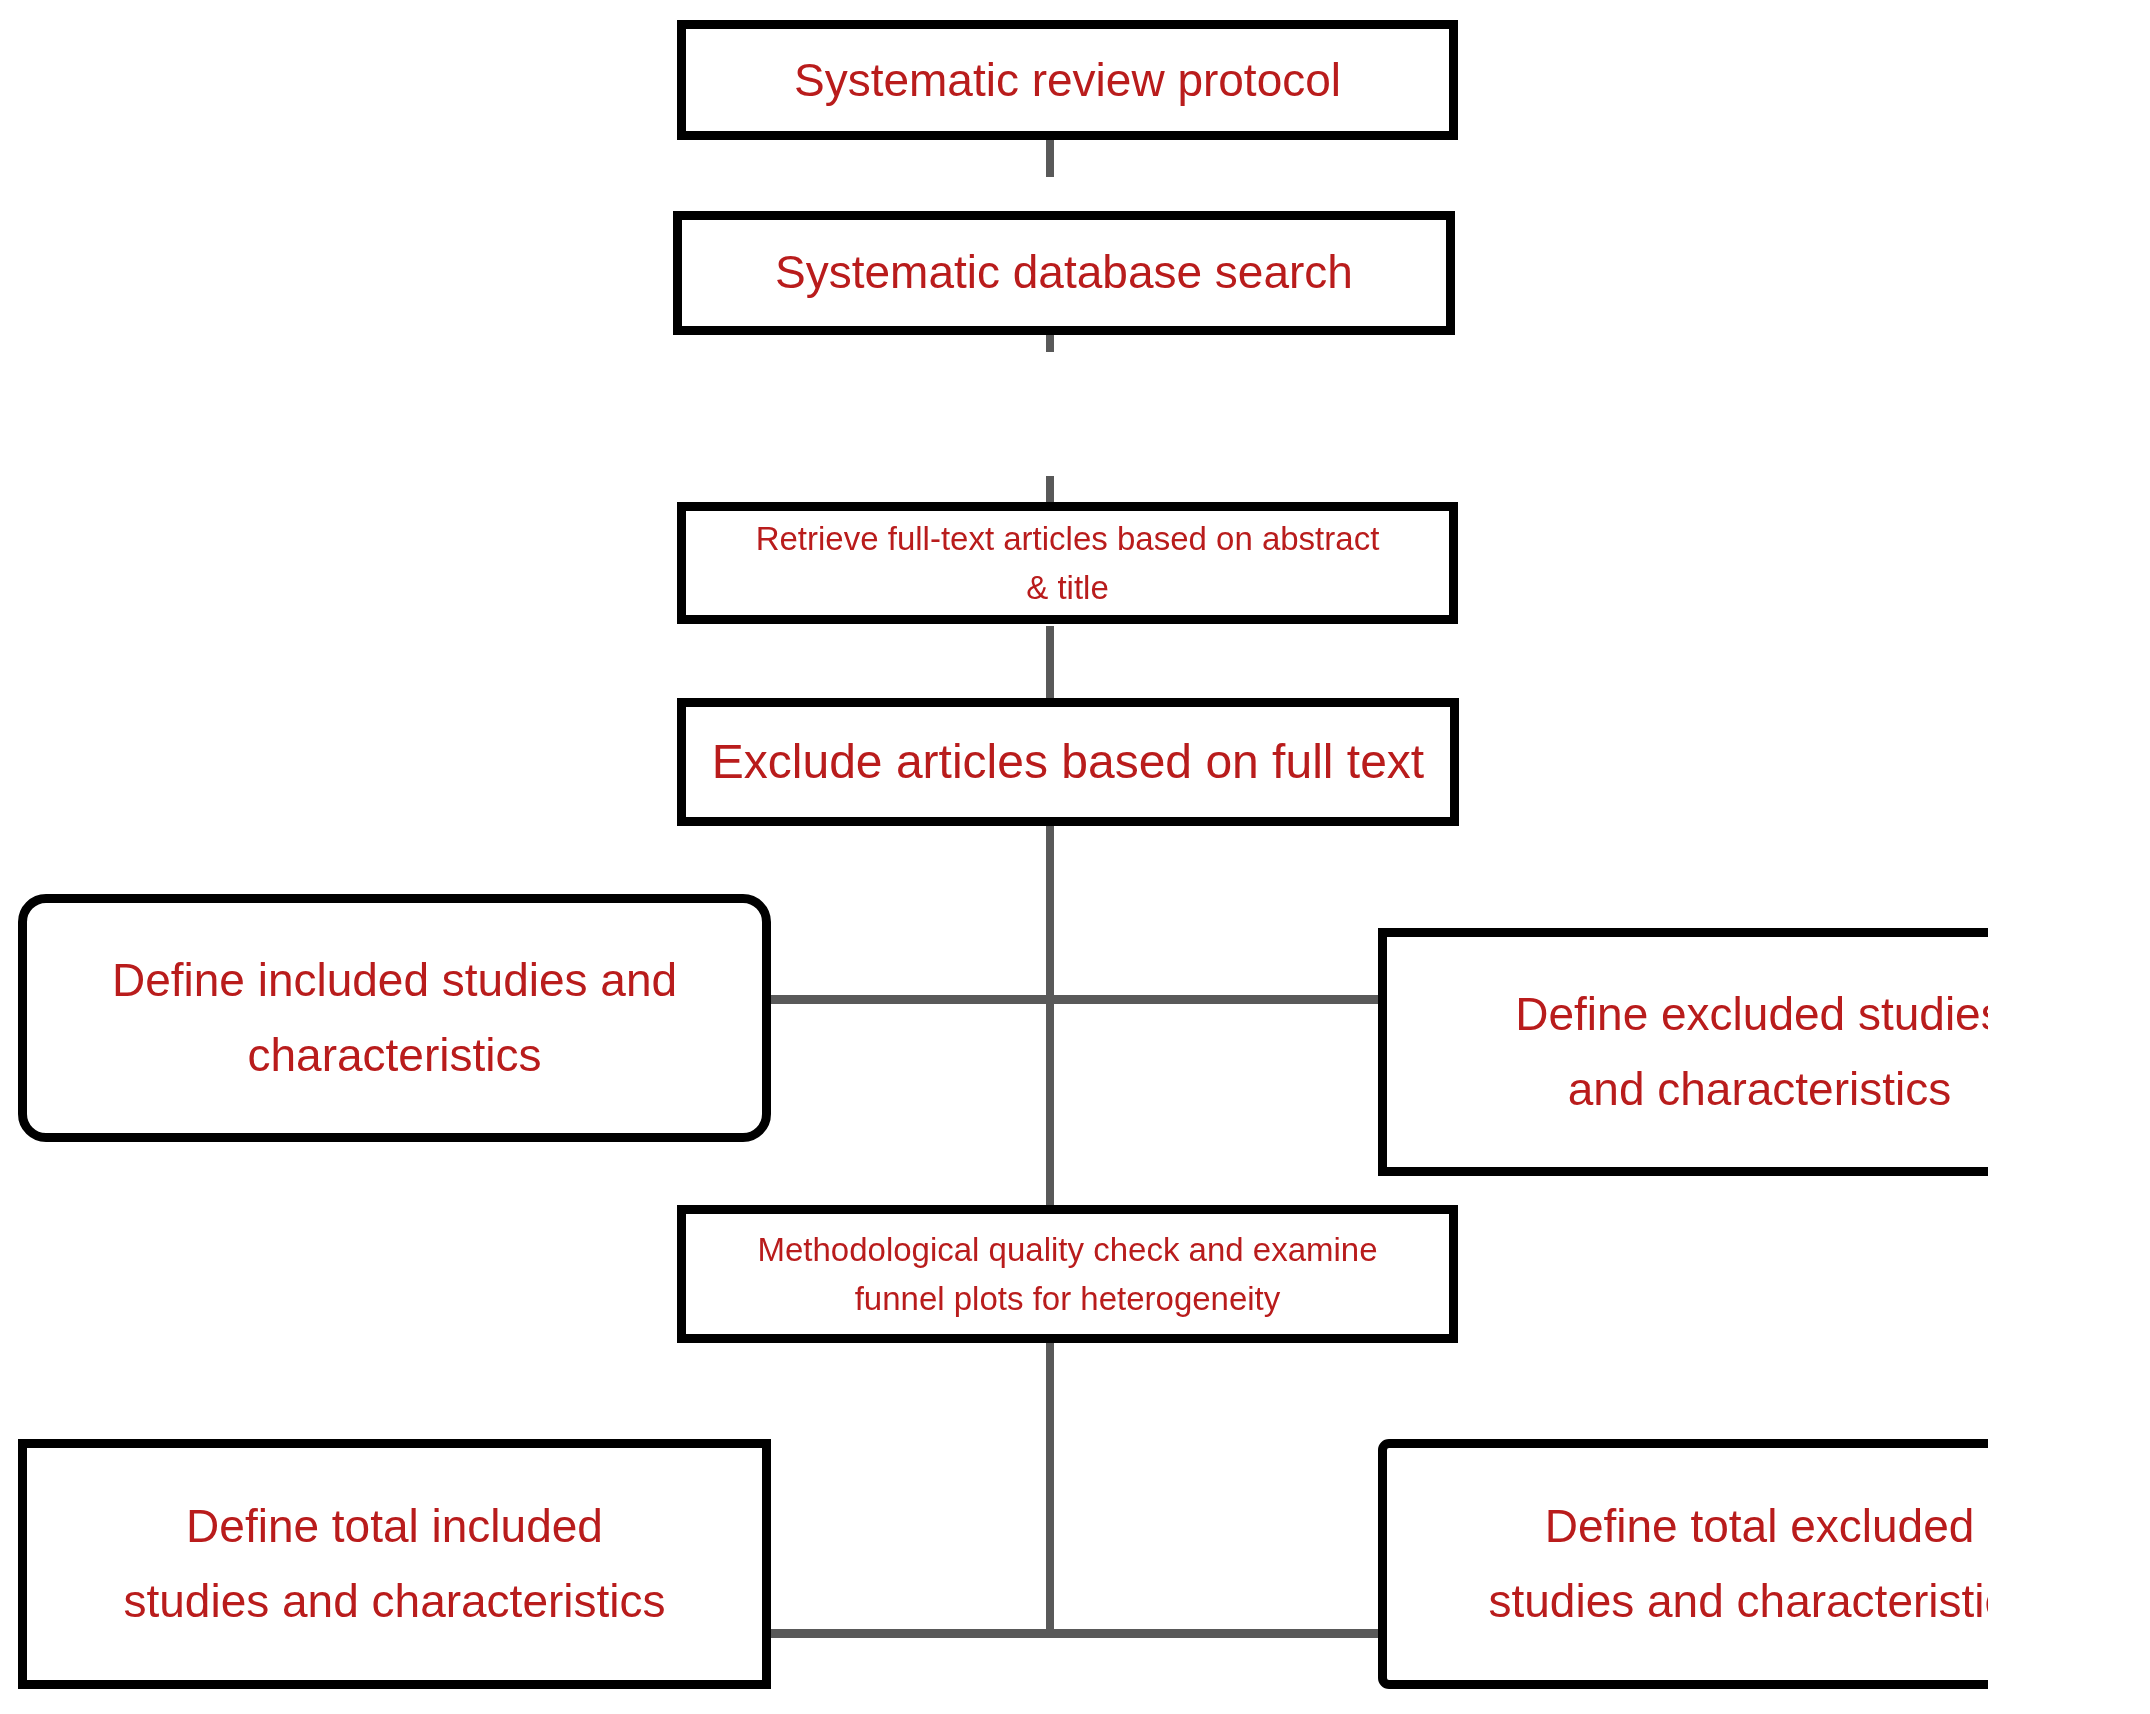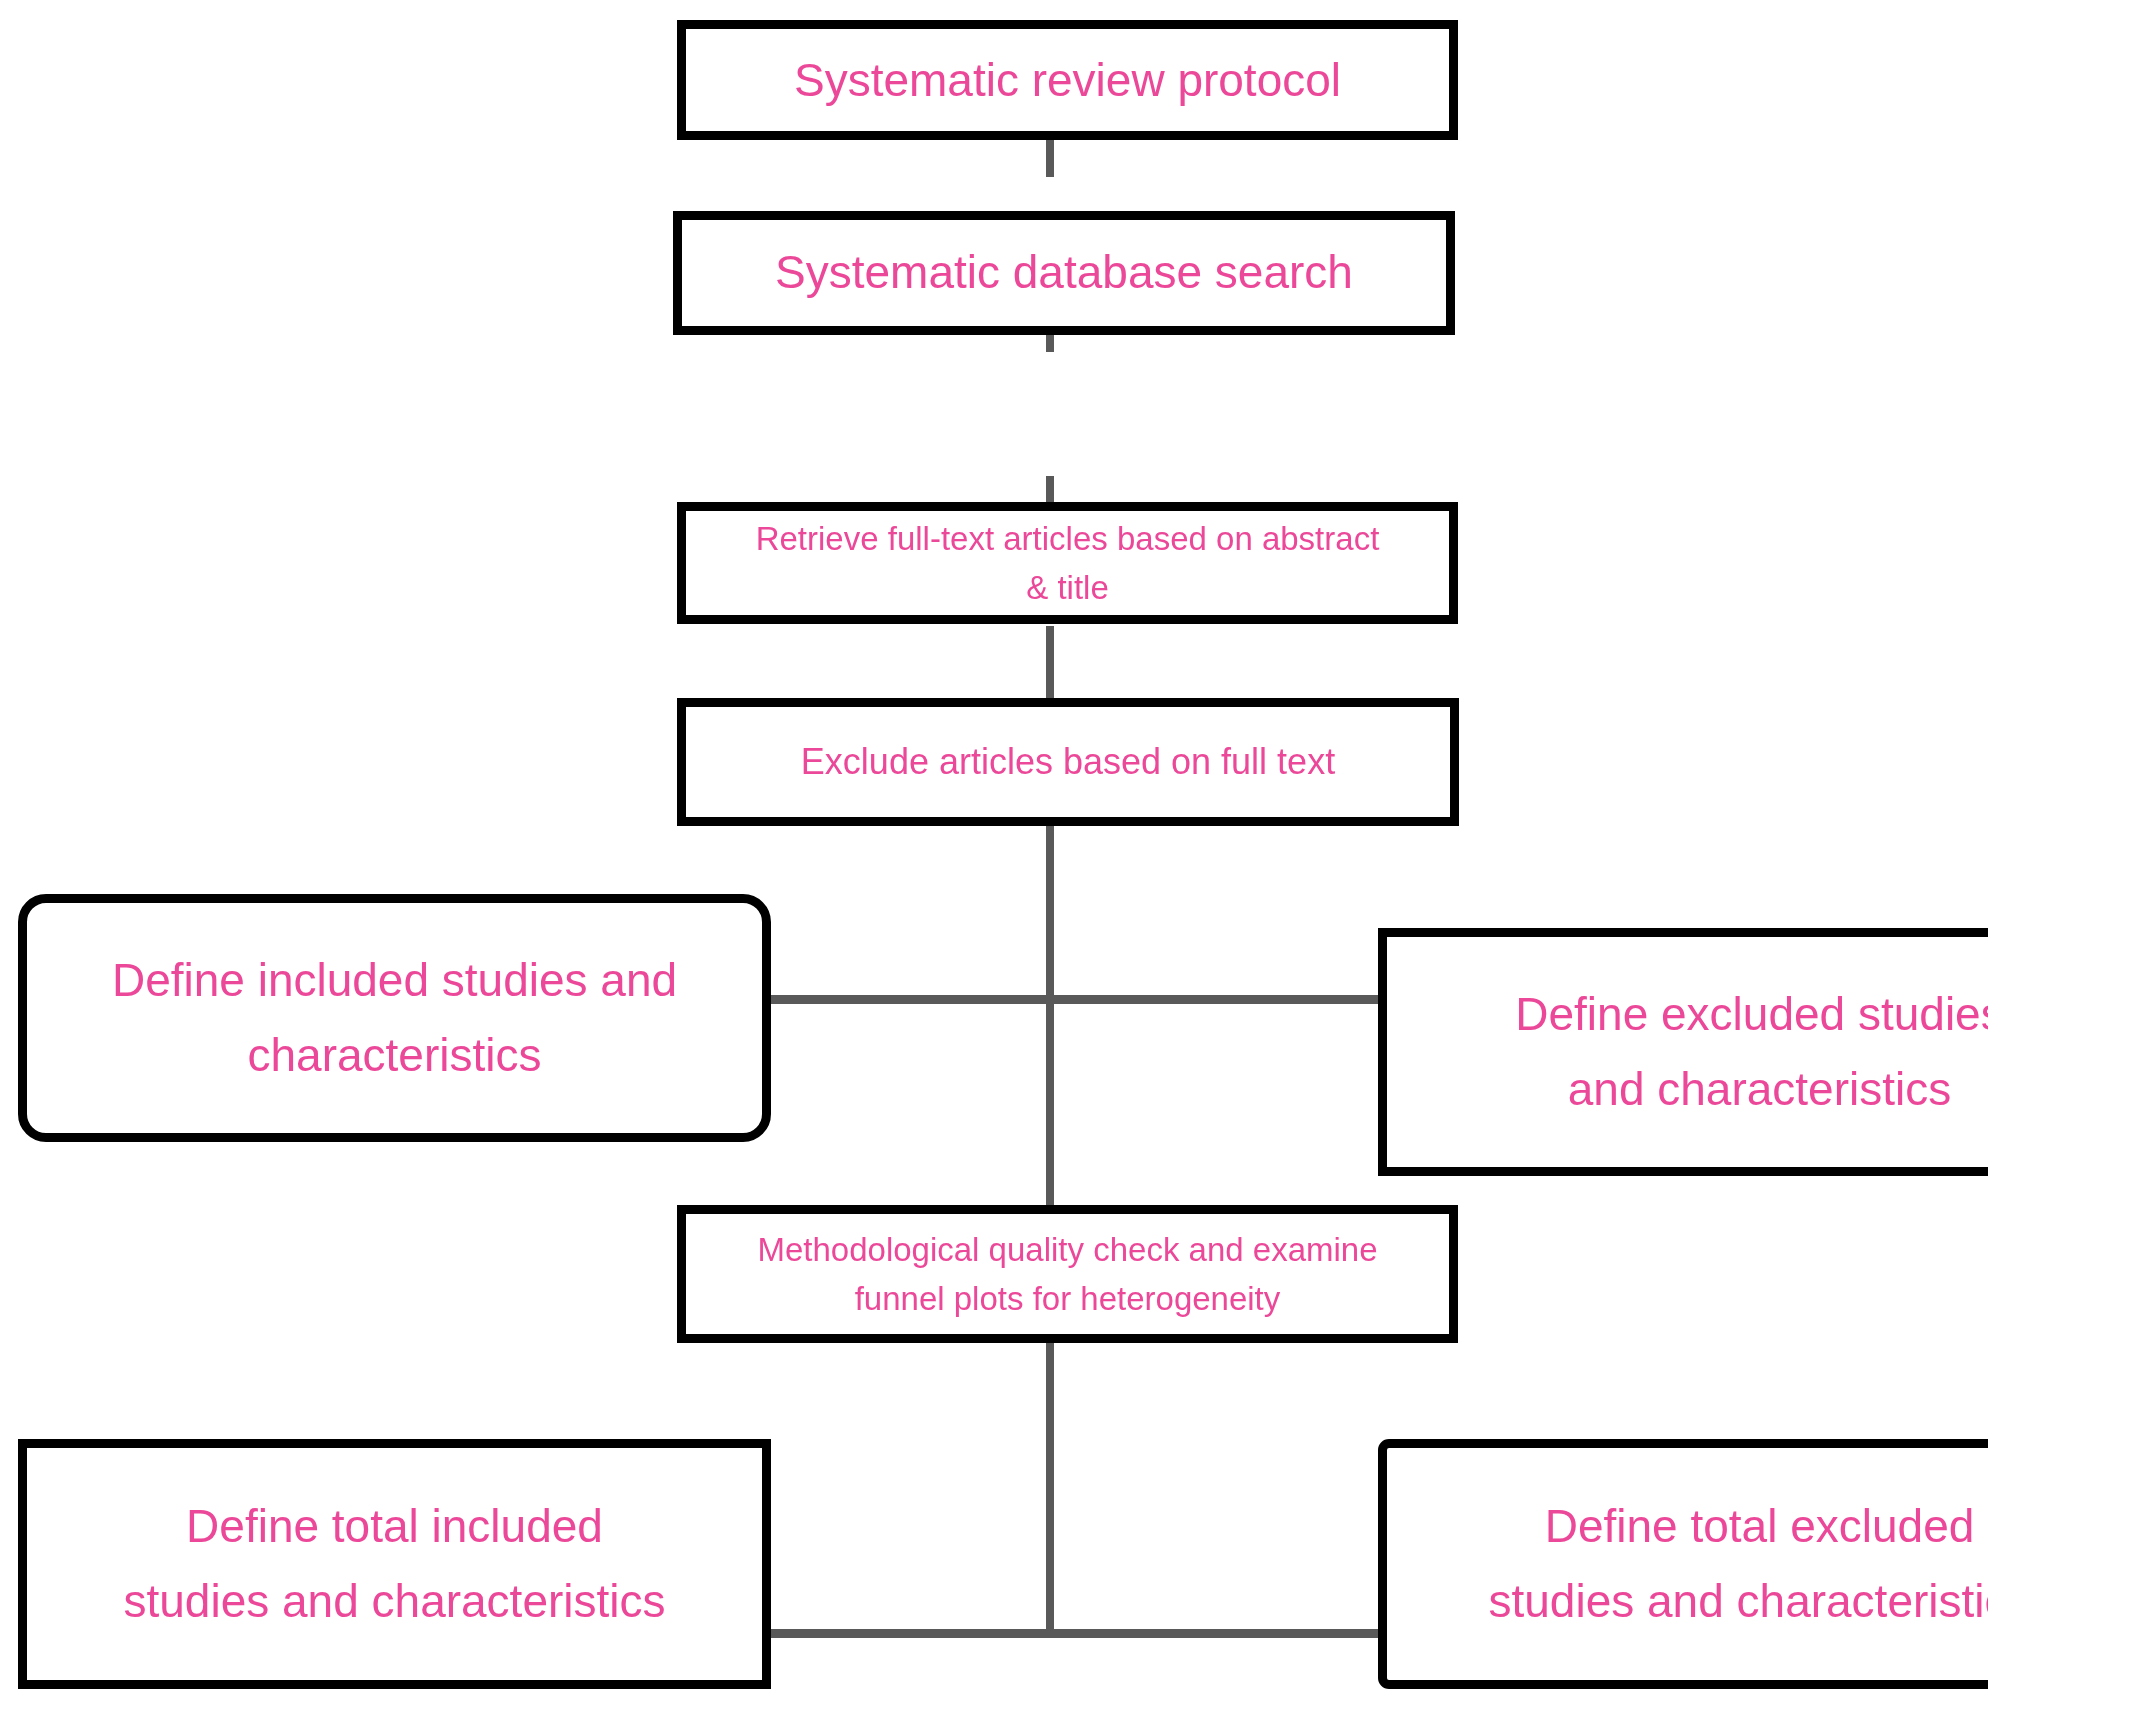--- a/index.html
+++ b/index.html
@@ -6,42 +6,42 @@
     margin: 0;
     padding: 0;
     background: #ffffff;
   }
   .canvas {
     position: relative;
     width: 1988px;
     height: 1714px;
     background: #ffffff;
     font-family: "Liberation Sans", sans-serif;
-    color: #ec4899;
+    color: #b91c1c;
     overflow: hidden;
     text-decoration: underline;
   }
   .node {
     position: absolute;
     box-sizing: border-box;
     border: 9.8px solid #000000;
     background: #ffffff;
     display: flex;
     align-items: center;
     justify-content: center;
     z-index: 2;
   }
   .node .label {
     white-space: pre-line;
     text-align: center;
     line-height: 1.55;
     padding: 0 8.1px;
   }
   .node.big .label   { font-size: 46px; }
-  .node.mid .label   { font-size: 36px; }
+  .node.mid .label   { font-size: 48px; }
   .node.small .label { font-size: 33px; line-height: 1.5; }
   .node.wide .label  { font-size: 46px; line-height: 1.62; }
   .connector {
     position: absolute;
     background: #595959;
     z-index: 1;
   }
   
   .v { left: 1046px; width: 8.1px; }
   .v1 { top: 140px;  height: 37px;  }

